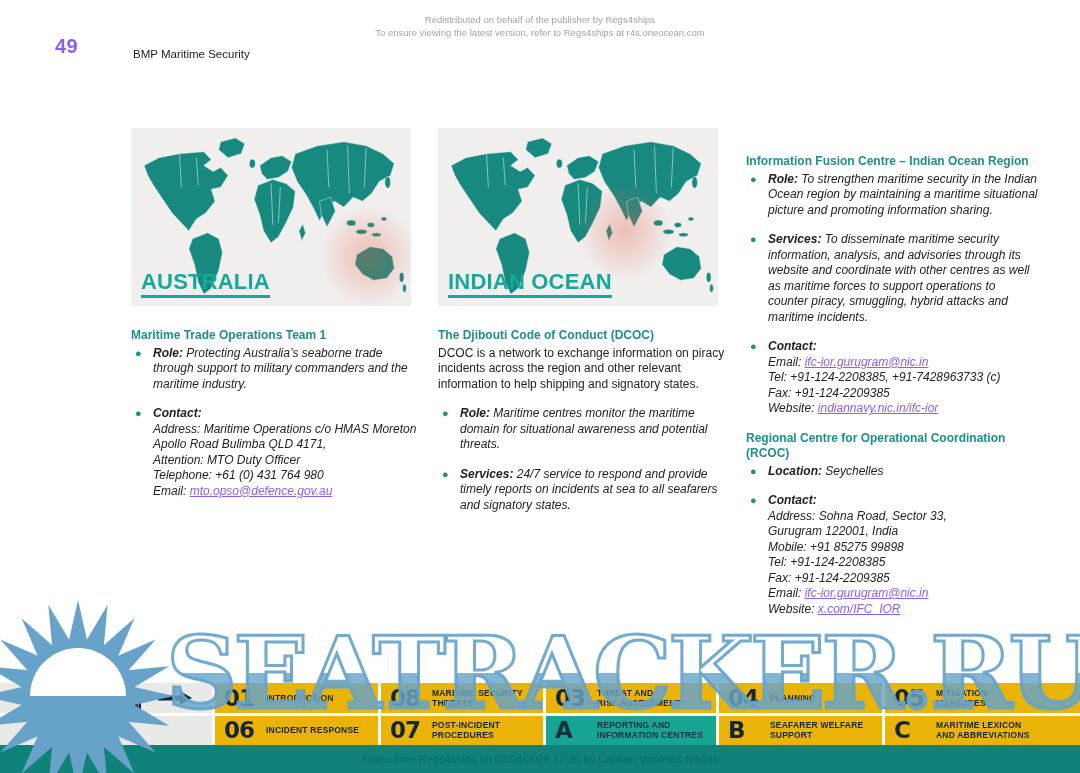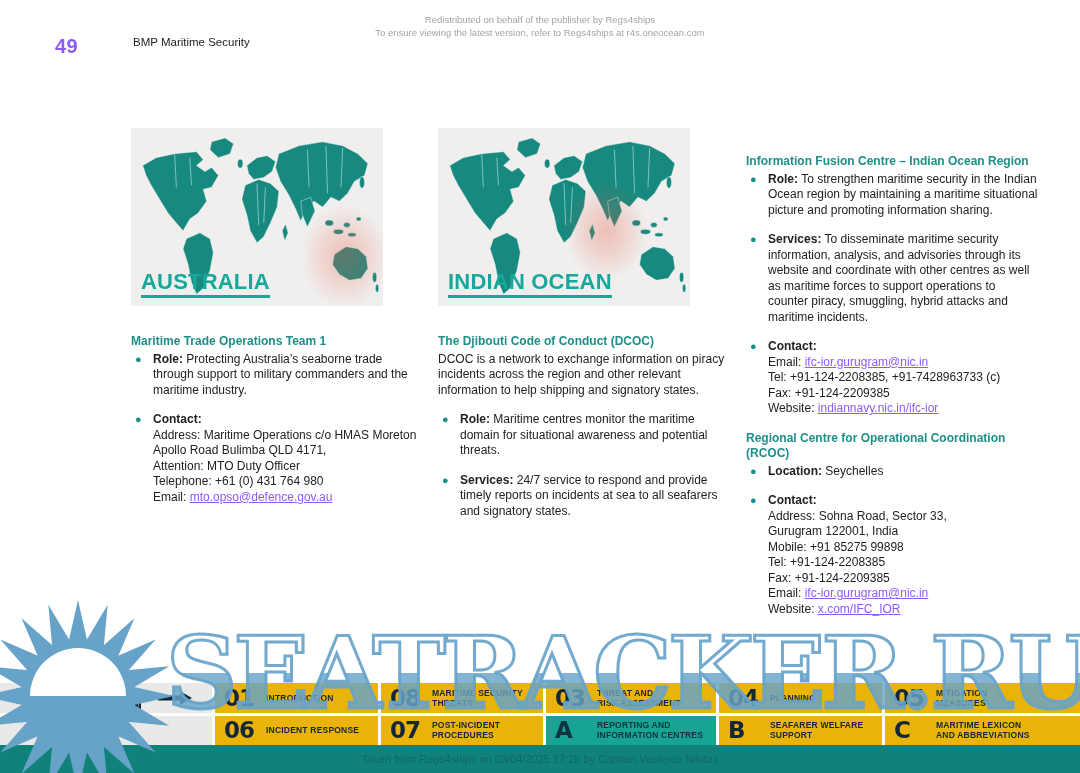--- a/index.html
+++ b/index.html
@@ -8,38 +8,38 @@
   .page {
     position:relative; width:1080px; height:773px; background:#ffffff;
     overflow:hidden; margin:0 auto;
   }
 
   
   .dist-header { position:absolute; top:5px; left:0; width:100%; text-align:center; color:#a3a3a3; font-size:9.5px; line-height:13px;margin-top:8px; }
 
   
   .pageno { position:absolute; left:55px; top:35px; color:#8b5cf6; font-size:20px; font-weight:bold; letter-spacing:0.5px; }
-  .doctitle { position:absolute; left:133px; top:36px; color:#1c1c1c; font-size:11.5px; }
+  .doctitle { position:absolute; left:133px; top:48px; color:#1c1c1c; font-size:11.5px; }
 
   
   .col { position:absolute; width:294px; font-size:12px; line-height:15.5px; color:#222222; }
   #col1 { left:131px; top:128px; }
   #col2 { left:438px; top:128px; }
   #col3 { left:746px; top:122px; width:292px; }
 
-  .mapbox { position:relative; width:252px; height:178px; background:#000000; margin-bottom:28px; }
+  .mapbox { position:relative; width:280px; height:178px; background:#000000; margin-bottom:22px; }
   .mapbox svg.worldmap { position:absolute; inset:0; width:100%; height:100%; }
   .map-title { position:absolute; left:10px; bottom:8px; color:#17a89b; font-size:22px; font-weight:800; letter-spacing:0.2px; line-height:24px; border-bottom:3px solid #17a89b; padding-bottom:1px; }
 
   .sec-h { color:#1e8f88; font-weight:bold; font-size:12px; margin-bottom:2px; }
   .sec-h.nowrap { white-space:nowrap;margin-top:32px; }
   .para { margin-bottom:14px; }
   .item { display:flex; margin-bottom:14px; }
   .dot { width:22px; flex:0 0 22px; color:#1e8f88; font-size:11px; line-height:15.5px; padding-left:4px; }
-  .itxt { flex:1; }
+  .itxt { flex:1;font-style:italic; }
   .b { font-weight:bold; }
   a.tlink { color:#8b5cf6; text-decoration:underline; cursor:pointer; }
 
   
   .navband {
     position:absolute; left:0; top:683px; width:1080px; height:62px;
     background:#ffffff; display:grid;
     grid-template-columns:212px 163px 162px 170px 163px 1fr;
     grid-template-rows:1fr 1fr; gap:3px; z-index:2;
   }

